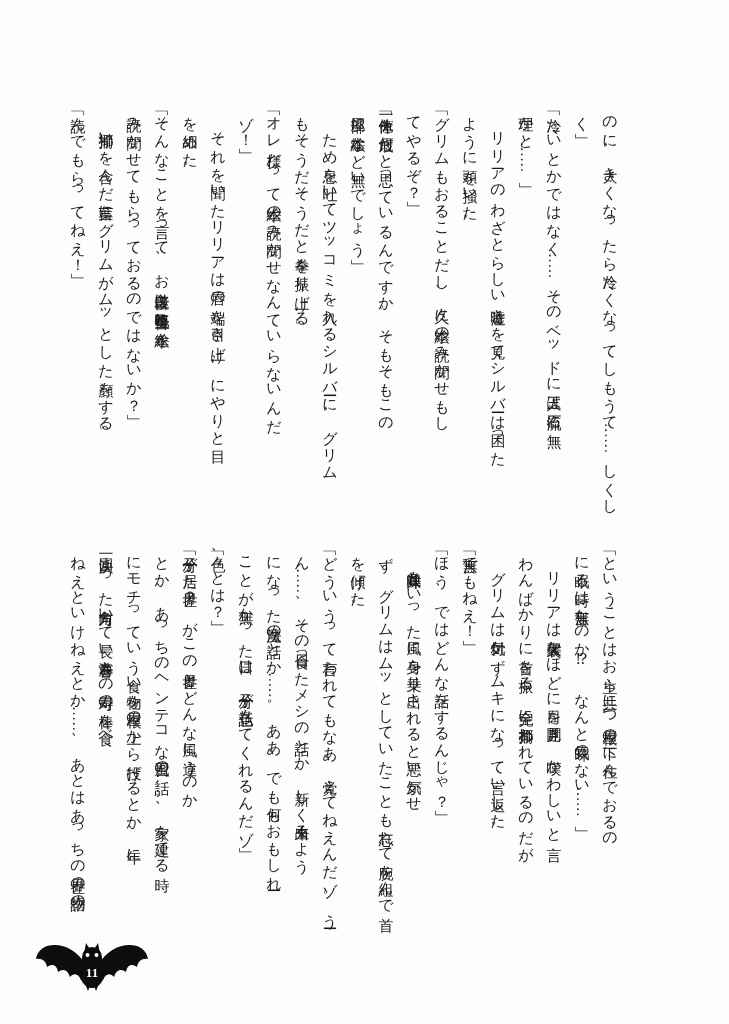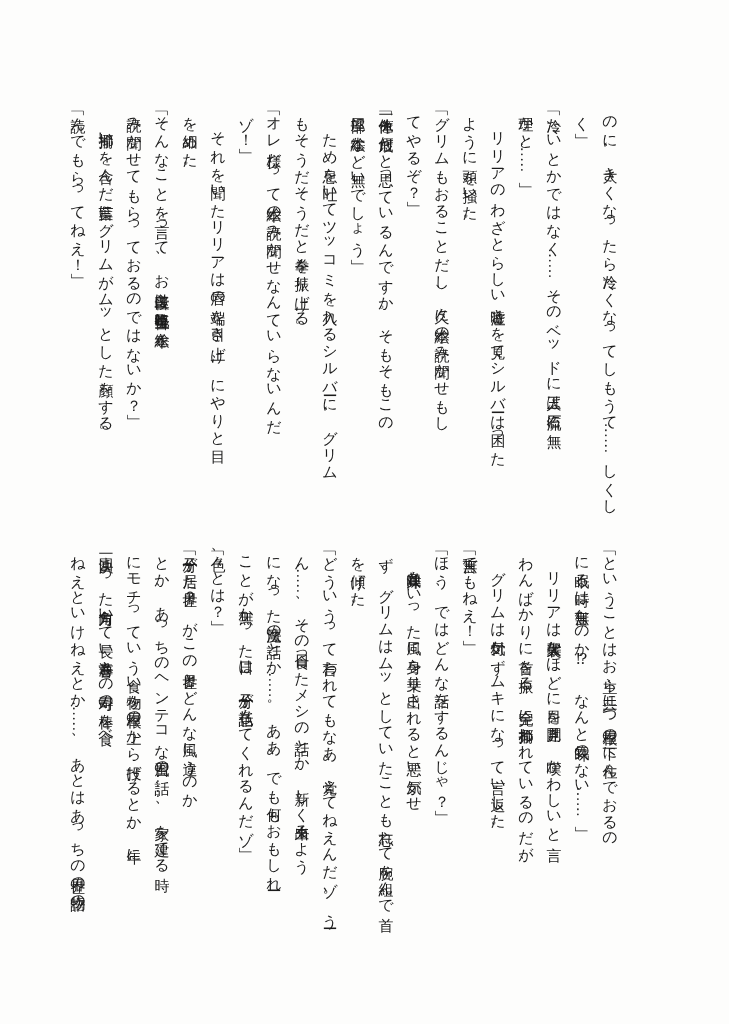--- a/index.html
+++ b/index.html
@@ -87,14 +87,38 @@
       <p class="line">になった魔法の話とか……。ああ、でも何もおもしれー</p>
       <p class="line">ことが無かった日は、子分が色々話してくれるんだゾ」</p>
       <p class="line">「色々、とは？」</p>
       <p class="line">「子分が居た世界？　がこの世界とどんな風に違うのか</p>
       <p class="line">とか、あっちのヘンテコな風習の話……、家を建てる時</p>
       <p class="line">にモチっていう食い物を屋根の上から投げるとか、年に</p>
       <p class="line">一回決まった方角向いて長い海苔巻きの寿司の棒を食べ</p>
       <p class="line">ねえといけねえとか……、あとはあっちの世界の物語の</p>
     </section>
 
+  <div class="page-ornament">
+    <svg viewBox="0 0 112 50" aria-hidden="true">
+      <g fill="#0d0d0d">
+
+        <path d="M49,22 C41,7 24,0 11,4 C5,6 1,11 0,17 C6,16 10,19 11,25 C16,21 21,23 22,30 C27,26 32,28 34,35 C38,30 43,32 45,38 C48,33 49,27 49,22 Z"></path>
+
+        <path d="M63,22 C71,7 88,0 101,4 C107,6 111,11 112,17 C106,16 102,19 101,25 C96,21 91,23 90,30 C85,26 80,28 78,35 C74,30 69,32 67,38 C64,33 63,27 63,22 Z"></path>
+
+        <circle cx="56" cy="15" r="10"></circle>
+
+        <path d="M48,12 L50,1 L55,9 Z"></path>
+        <path d="M64,12 L62,1 L57,9 Z"></path>
+
+        <ellipse cx="56" cy="28" rx="13" ry="18"></ellipse>
+
+        <path d="M50,44 L52,49 L54,44 Z"></path>
+        <path d="M58,44 L60,49 L62,44 Z"></path>
+      </g>
+
+      <circle cx="51.5" cy="13" r="2" fill="#ffffff"></circle>
+      <circle cx="60.5" cy="13" r="2" fill="#ffffff"></circle>
+      <text class="bat-number" x="56" y="35" font-size="13" fill="#ffffff" text-anchor="middle">11</text>
+    </svg>
+  </div>
 
 </div>
 
 </body></html>

